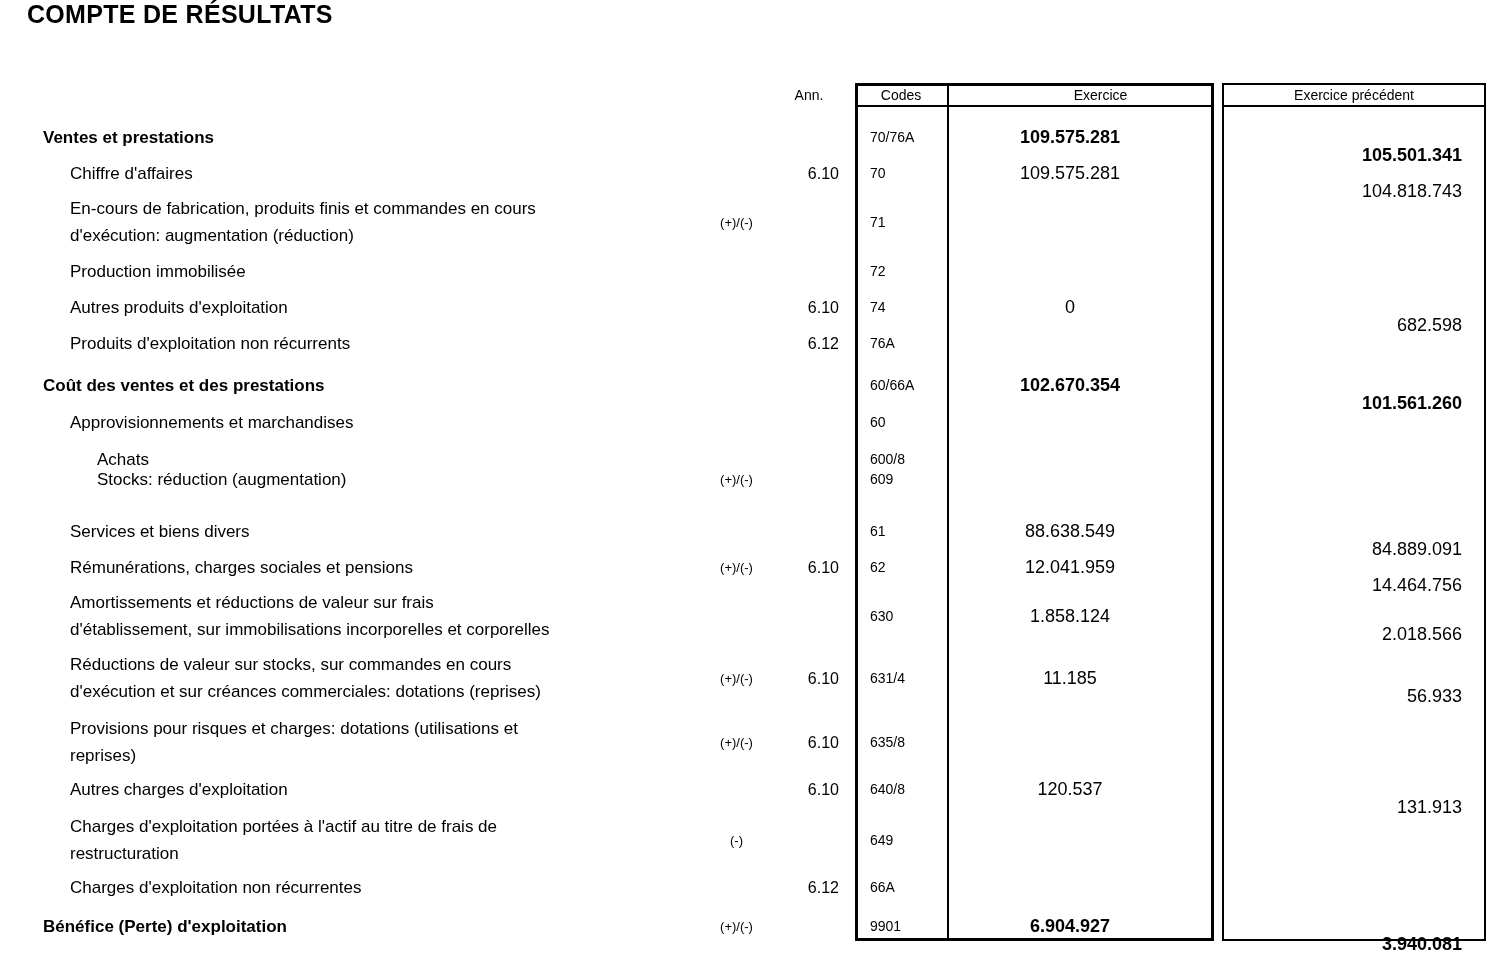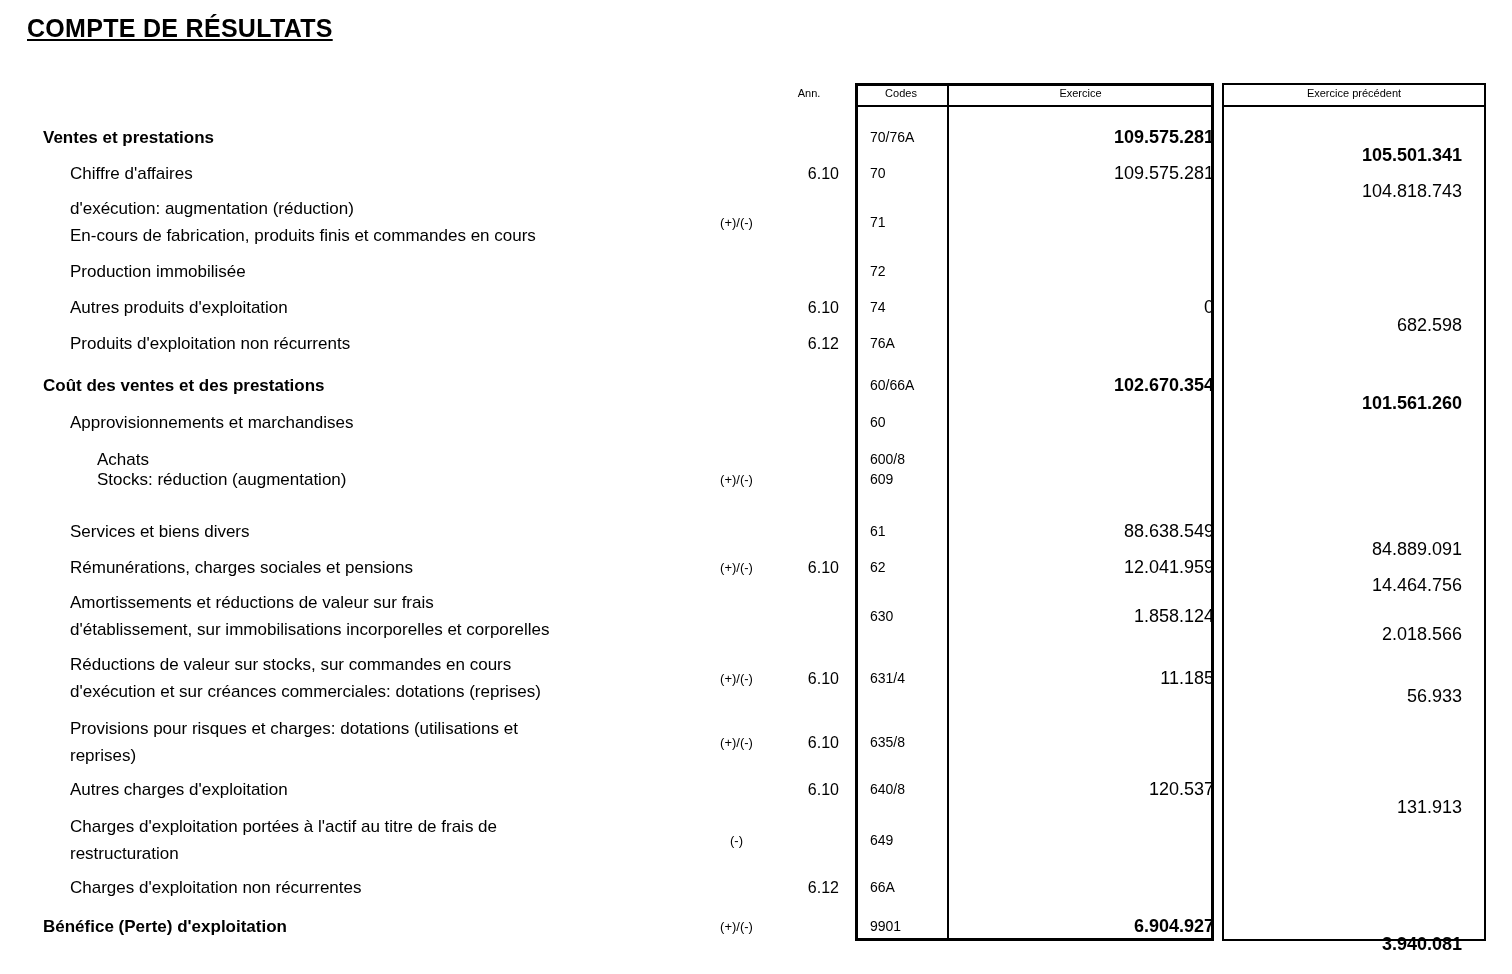--- a/index.html
+++ b/index.html
@@ -2,51 +2,51 @@
 <html><head>
 <meta charset="utf-8">
 <style>
   html,body { margin:0; padding:0; background:#fff; }
   .page {
     position:relative; width:1512px; height:974px; background:#ffffff;
     font-family:"Liberation Sans", sans-serif; color:#000;
     overflow:hidden;
   }
   .title {
-    position:absolute; left:27px; top:14px;
-    font-size:25px; font-weight:bold; letter-spacing:0.3px;text-decoration:underline;
+    position:absolute; left:27px; top:0;
+    font-size:25px; font-weight:bold; letter-spacing:0.3px;
   }
   
   .box { position:absolute; box-sizing:border-box; border:3px solid #000; background:transparent; }
   .box-left  { left:855px; top:83px; width:359px; height:858px; }
   .box-right { left:1222px; top:83px; width:264px; height:858px; border-width:2px; }
   .vline-codes { position:absolute; left:947px; top:83px; width:2px; height:858px; background:#000; }
   .hline { position:absolute; height:2px; background:#000; }
   .hline-left  { left:855px;  top:105px; width:359px; }
   .hline-right { left:1222px; top:105px; width:264px; }
   
-  .hdr { position:absolute; top:87px; font-size:11px; text-align:center; }
+  .hdr { position:absolute; top:87px; font-size:14px; text-align:center; }
   .h-ann   { left:773px;  width:72px; }
   .h-codes { left:855px;  width:92px; }
-  .h-ex    { left:947px;  width:267px;border-radius:7px; }
+  .h-ex    { left:967px;  width:267px;border-radius:7px; }
   .h-prev  { left:1222px; width:264px; }
   
   .row {
     position:absolute; left:27px; width:1459px;
     display:flex; align-items:center; font-size:17px; line-height:27px;
   }
   .c-label { width:673px; box-sizing:border-box; }
   .c-label span { display:block; }
   .idt0 { padding-left:16px; }
   .idt1 { padding-left:43px; }
   .idt2 { padding-left:70px; }
   .c-sign { width:73px; text-align:center; font-size:13px; }
   .c-ann  { width:72px; text-align:right; padding-right:6px; font-size:16px; box-sizing:border-box; }
   .c-code { width:105px; padding-left:25px; font-size:14px; box-sizing:border-box; }
-  .c-val1 { width:264px; text-align:right; font-size:18px; box-sizing:border-box; }
+  .c-val1 { width:264px; text-align:center; padding-right:24px; font-size:18px; box-sizing:border-box; }
   .c-gap  { width:8px; }
   .c-val2 { width:264px; text-align:right; padding-right:24px; font-size:18px; box-sizing:border-box;margin-top:36px; }
   .row.bold .c-label, .row.bold .c-val1, .row.bold .c-val2 { font-weight:bold; }
 </style>
 </head>
 <body>
 
 <div class="page">
 
   <div class="title">COMPTE DE RÉSULTATS</div>
@@ -81,22 +81,22 @@
     <div class="c-sign"></div>
     <div class="c-ann">6.10</div>
     <div class="c-code">70</div>
     <div class="c-val1">109.575.281</div>
     <div class="c-gap"></div>
     <div class="c-val2">104.818.743</div>
   </div>
 
   <div class="row" style="top:194px;height:56px">
     <div class="c-label idt1">
+        <span>En-cours de fabrication, produits finis et commandes en cours</span>
         <span>d'exécution: augmentation (réduction)</span>
-        <span>En-cours de fabrication, produits finis et commandes en cours</span>
       </div>
     <div class="c-sign">(+)/(-)</div>
     <div class="c-ann"></div>
     <div class="c-code">71</div>
     <div class="c-val1"></div>
     <div class="c-gap"></div>
     <div class="c-val2"></div>
   </div>
 
   <div class="row" style="top:253px;height:36px">

